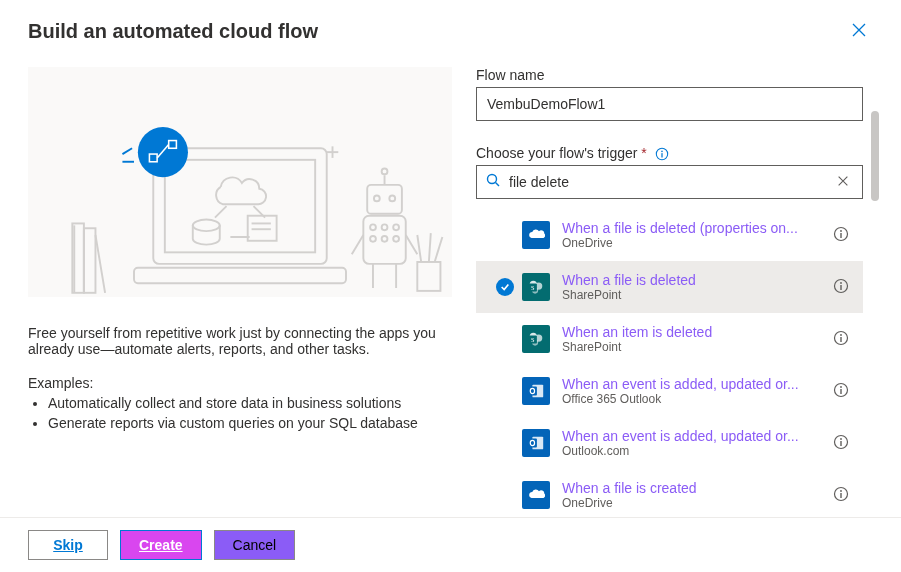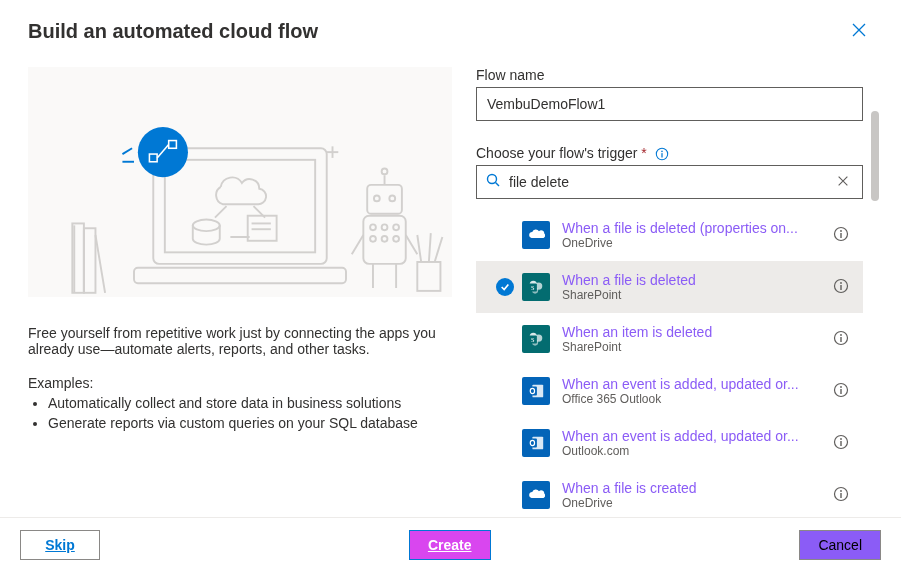--- a/index.html
+++ b/index.html
@@ -184,23 +184,23 @@
     .info-btn {
       background: none;
       border: none;
       cursor: pointer;
       color: #605e5c;
       padding: 4px;
       margin-left: 8px;
     }
     .footer {
       border-top: 1px solid #edebe9;
-      padding: 12px 20px;
-      display: flex;
-      justify-content: space-between;
+      padding: 12px 28px;
+      display: flex;
+      justify-content: flex-start;
       gap: 12px;
     }
     .btn {
       font-size: 14px;
       padding: 6px 18px;
       border: 1px solid #8a8886;
       background: #8b5cf6;
       cursor: pointer;
       font-family: inherit;
       min-width: 80px;

